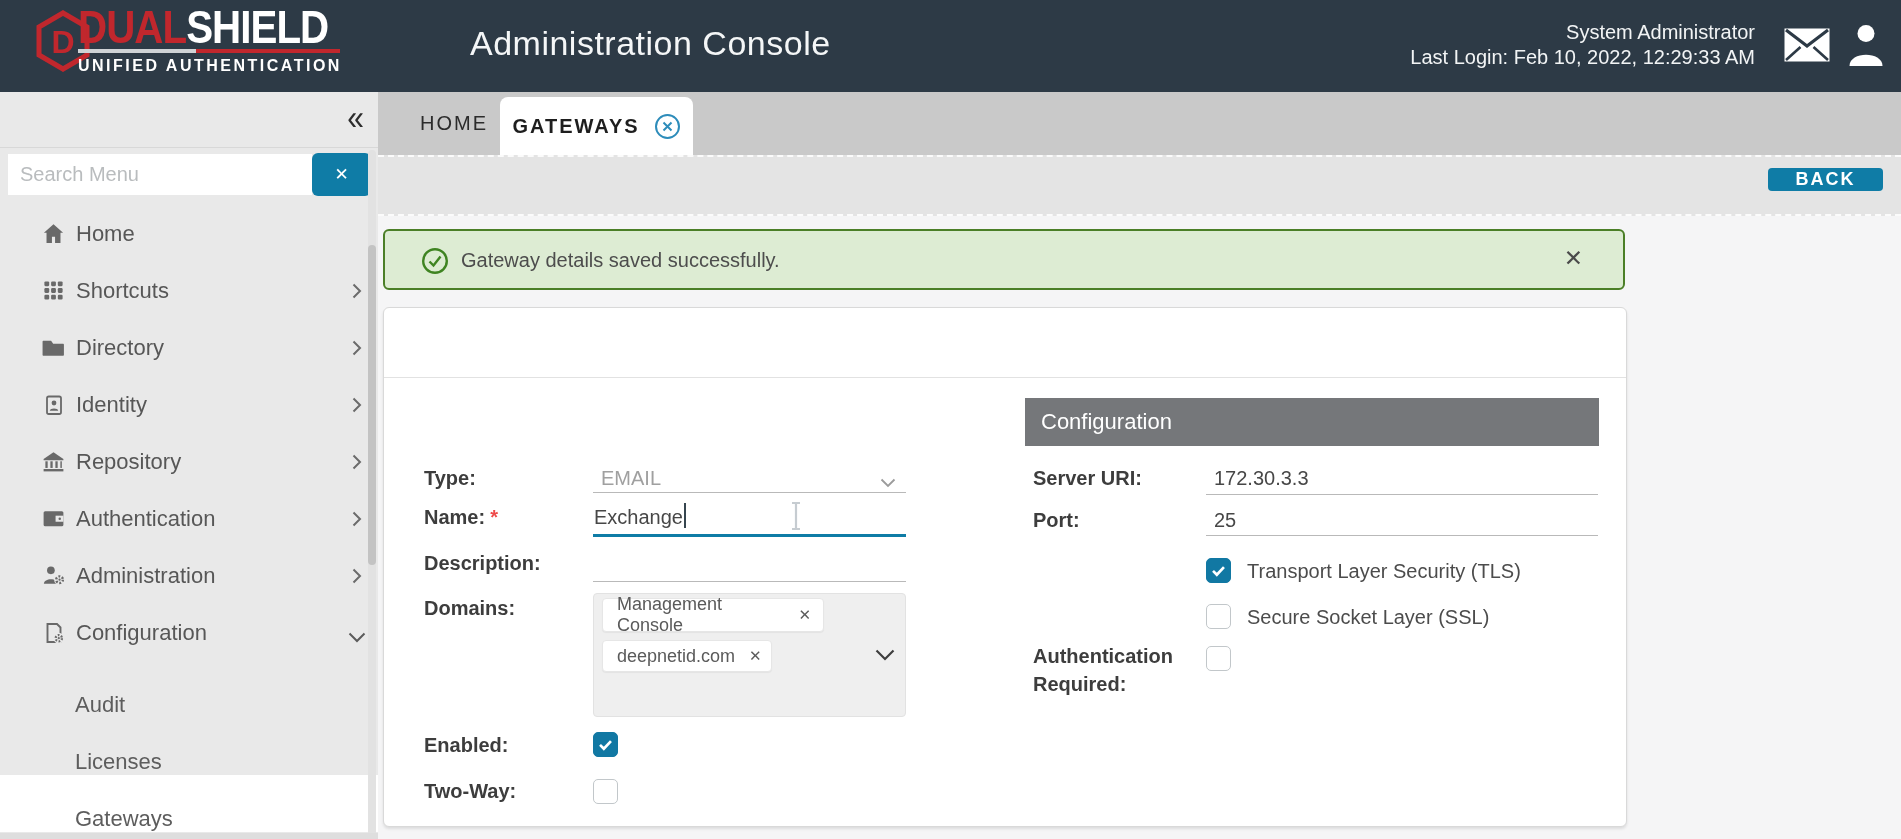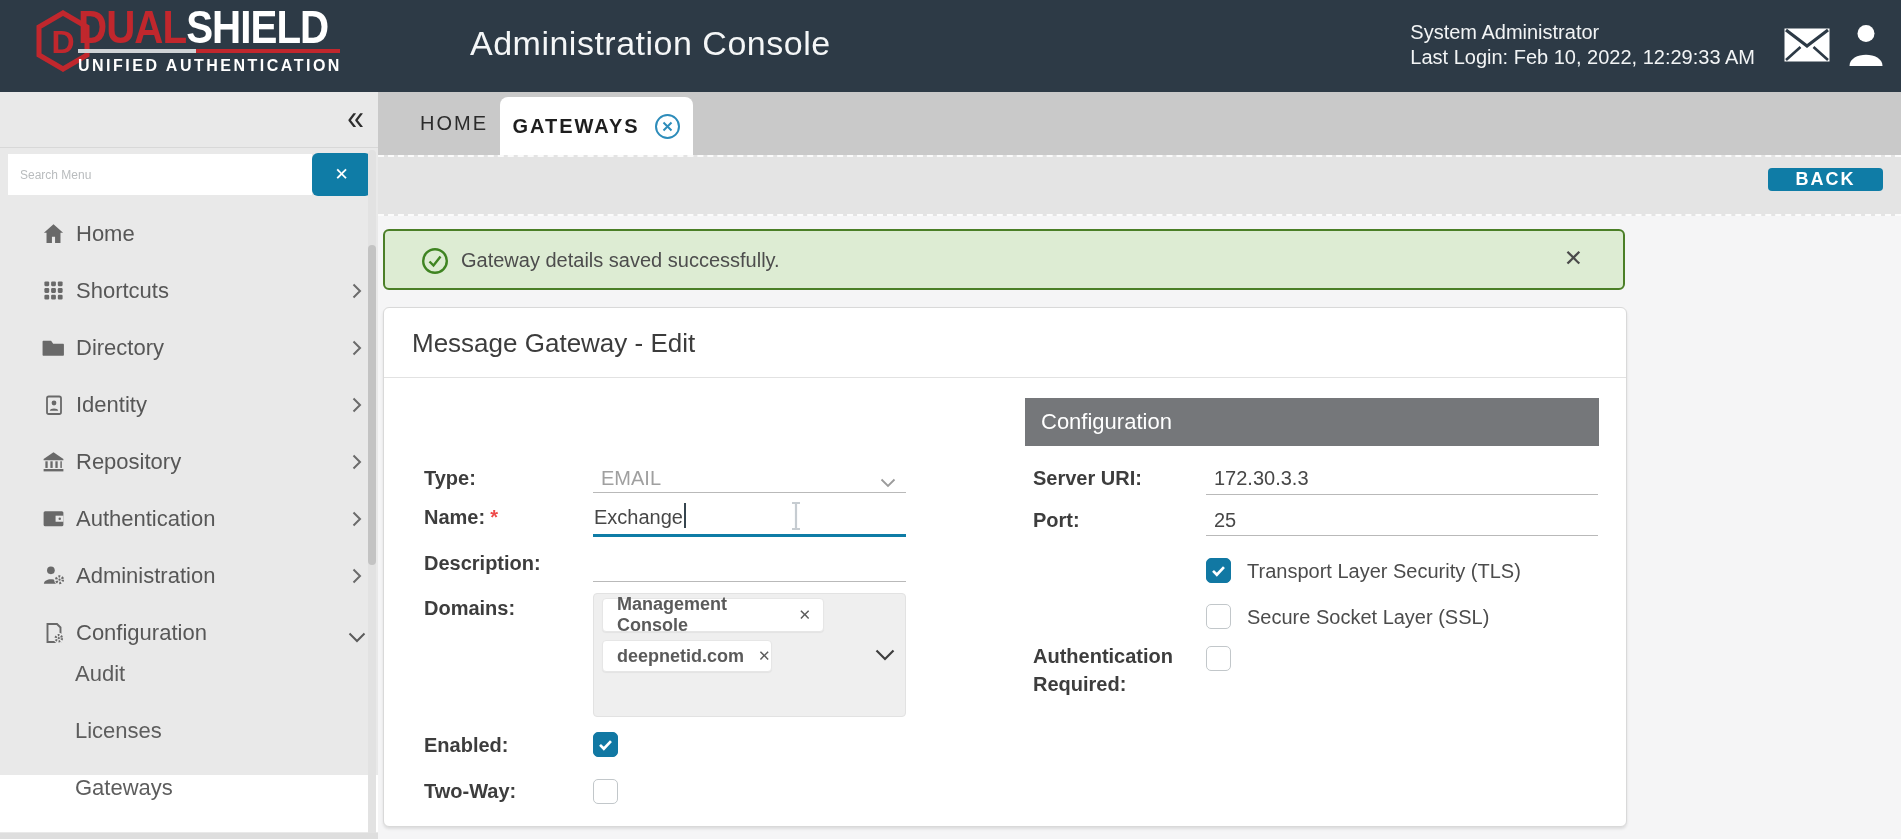--- a/index.html
+++ b/index.html
@@ -12,40 +12,40 @@
   .logo-hex { margin-top:6px; }
   .wordmark { margin-left:-14px; }
   .wordline { font-size:42px; font-weight:700; letter-spacing:-1px; line-height:44px; transform:scale(.96,1.08); transform-origin:left top; white-space:nowrap; }
   .wordline .dual { color:#c1272d; }
   .wordline .shield { color:#ffffff; }
   .logo-rule { display:flex; height:4px; width:262px; margin-top:1px; }
   .logo-rule .r1 { width:118px; background:#cfd3d6; }
   .logo-rule .r2 { width:144px; background:#c1272d; }
   .tagline { color:#ffffff; font-size:16px; font-weight:700; letter-spacing:2.5px; margin-top:4px; white-space:nowrap; }
   .app-title { position:absolute; left:470px; top:24px; color:#f4f6f7; font-size:34px; font-weight:300; letter-spacing:.5px; }
-  .user-block { position:absolute; right:146px; top:20px; color:#f2f4f5; font-size:20px; line-height:25px; }
+  .user-block { position:absolute; right:146px; top:20px; text-align:right; color:#f2f4f5; font-size:20px; line-height:25px; }
   .hdr-icons { position:absolute; right:16px; top:24px; display:flex; align-items:center; gap:16px; }
 
   
   .sidebar { position:absolute; left:0; top:92px; width:378px; height:747px; background:#e9e9e9; }
   .collapse-btn { position:absolute; top:10px; right:14px; font-size:30px; color:#2d2d2d; cursor:pointer; line-height:30px; transform:scaleY(1.15); }
   .collapse-btn::before { content:"\00AB"; }
   .sb-topline { position:absolute; top:55px; left:0; width:378px; height:1px; background:#d8d8d8; }
   .search-row { position:absolute; top:61px; left:8px; height:43px; }
-  .search-input { position:absolute; left:0; top:1px; width:304px; height:41px; border:none; background:#ffffff; font-size:12px; color:#0f766e; padding:0 12px; outline:none; font-family:inherit; }
+  .search-input { position:absolute; left:0; top:1px; width:304px; height:41px; border:none; background:#ffffff; font-size:20px; color:#0f766e; padding:0 12px; outline:none; font-family:inherit; }
   .search-input::placeholder { color:#b9bcbe; }
   .search-clear { position:absolute; left:304px; top:0; width:59px; height:43px; background:#0f7ca6; border:none; border-radius:6px; color:#fff; cursor:pointer; }
   .search-clear::before { content:"\2715"; font-size:17px; color:#fff; }
   .menu { position:absolute; top:113px; left:0; width:378px; }
   .menu-item { position:relative; height:57px; display:flex; align-items:center; padding-left:40px; cursor:pointer; }
   .menu-item .mi-icon { width:27px; height:27px; flex:0 0 27px; display:flex; align-items:center; justify-content:center; }
   .menu-item .mi-label { margin-left:9px; font-size:22px; color:#575757; }
   .mi-chevron { position:absolute; right:16px; top:21px; }
   .mi-chevron-down { position:absolute; right:12px; top:25px; }
-  .menu-sub { height:57px; display:flex; align-items:flex-start; padding-left:75px; font-size:22px; color:#5d5d5d; cursor:pointer; }
+  .menu-sub { height:57px; display:flex; align-items:flex-end; padding-left:75px; font-size:22px; color:#5d5d5d; cursor:pointer; }
   .menu-sub.selected { background:#ffffff; }
   .sb-scroll-track { position:absolute; right:2px; top:58px; width:8px; height:689px; background:#e2e2e2; border-radius:4px; }
   .sb-scroll-thumb { position:absolute; right:2px; top:153px; width:8px; height:320px; background:#c3c3c3; border-radius:4px; }
   .sb-bottom-strip { position:absolute; bottom:0; left:0; width:378px; height:6px; background:#dedede; }
 
   
   .main { position:absolute; left:378px; top:92px; width:1523px; height:747px; background:#f5f5f6; }
   .tabstrip { position:absolute; left:0; top:0; width:1523px; height:63px; background:#c9c9c9; }
   .tab-home { position:absolute; left:30px; top:0; width:92px; height:63px; display:flex; align-items:center; justify-content:center; font-size:20px; letter-spacing:2px; color:#2c2c2c; font-weight:500; cursor:pointer; }
   .tab-active { position:absolute; left:122px; top:5px; width:193px; height:58px; background:#ffffff; border-radius:8px 8px 0 0; display:flex; align-items:center; justify-content:center; gap:14px; cursor:pointer; }
@@ -69,21 +69,21 @@
   .f-label { position:absolute; font-size:20px; font-weight:600; color:#3d3d3d; height:30px; line-height:30px; }
   .f-value { position:absolute; font-size:20px; color:#474747; height:30px; line-height:30px; }
   .f-underline { position:absolute; height:1px; background:#b9b9b9; }
   .f-underline.focused { height:3px; background:#0f7ca6; }
   .muted { color:#a0a0a0; }
   .req { color:#ee4b4b; margin-left:5px; }
   .caret { display:inline-block; width:2px; height:25px; background:#36454f; vertical-align:-4px; margin-left:1px; }
   .ibeam { position:absolute; left:405px; top:193px; }
   .sel-chevron { position:absolute; left:496px; top:166px; }
 
-  .domains-box { position:absolute; left:209px; top:285px; width:313px; height:124px; background:#efefef; border:1px solid #e2e2e2; border-radius:4px;font-weight:bold; }
+  .domains-box { position:absolute; left:209px; top:285px; width:313px; height:124px; background:#efefef; border:1px solid #e2e2e2; border-radius:4px; }
   .dtag { position:absolute; height:34px; background:#ffffff; border:1px solid #e6e6e6; border-radius:4px; box-shadow:0 1px 1px rgba(0,0,0,.05); display:flex; align-items:center; padding:0 12px 0 14px; }
   .dtag .dtag-label { font-size:18px; color:#5a5a5a; }
   .dtag .dtag-x { margin-left:14px; font-size:15px; color:#5c5c5c; cursor:pointer; }
   .dtag .dtag-x::before { content:"\2715"; }
   .dtag1 { left:8px; top:4px; width:222px; }
   .dtag2 { left:8px; top:46px; width:170px; height:32px; }
   .dom-chevron { position:absolute; right:10px; top:53px; cursor:pointer; }
 
   .checkbox { position:absolute; width:25px; height:25px; background:#ffffff; border:1.5px solid #c2c7ca; border-radius:5px; cursor:pointer; display:flex; align-items:center; justify-content:center; }
   .checkbox svg { display:none; }
@@ -293,21 +293,20 @@
     <div class="banner">
       <svg class="banner-check" width="28" height="28" viewBox="0 0 28 28">
         <circle cx="14" cy="14" r="11.8" fill="none" stroke="#3f8422" stroke-width="2.4"></circle>
         <polyline points="8.5,14.5 12.5,18.5 19.5,9.5" fill="none" stroke="#3f8422" stroke-width="2.4"></polyline>
       </svg>
       <span class="banner-msg">Gateway details saved successfully.</span>
       <span class="banner-close"></span>
     </div>
 
     <section class="card">
-      <div class="card-title">Message Gateway - Edit</div>
       <div class="card-divider"></div>
 
       <div class="section-bar bar-config">Configuration</div>
 
       <div class="f-label" style="left:40px;top:155px">Type:</div>
       <div class="f-value muted" style="left:217px;top:155px">EMAIL</div>
       <span class="sel-chevron"><svg width="16" height="10" viewBox="0 0 16 10">
             <polyline points="1.5,1.5 8,8 14.5,1.5" fill="none" stroke="#9b9b9b" stroke-width="1.8"></polyline>
           </svg></span>
       <div class="f-underline" style="left:209px;top:184px;width:313px"></div>

